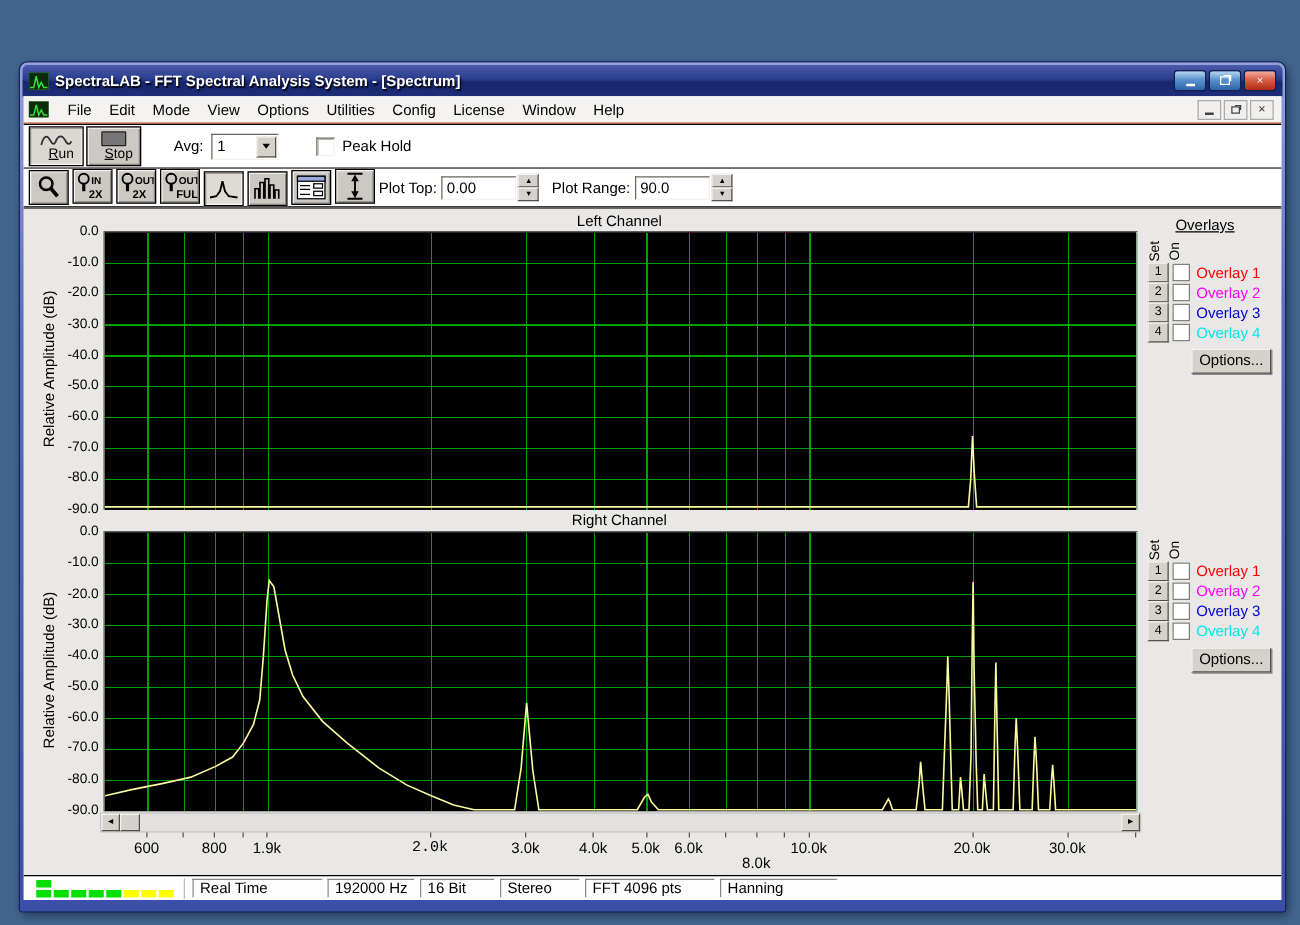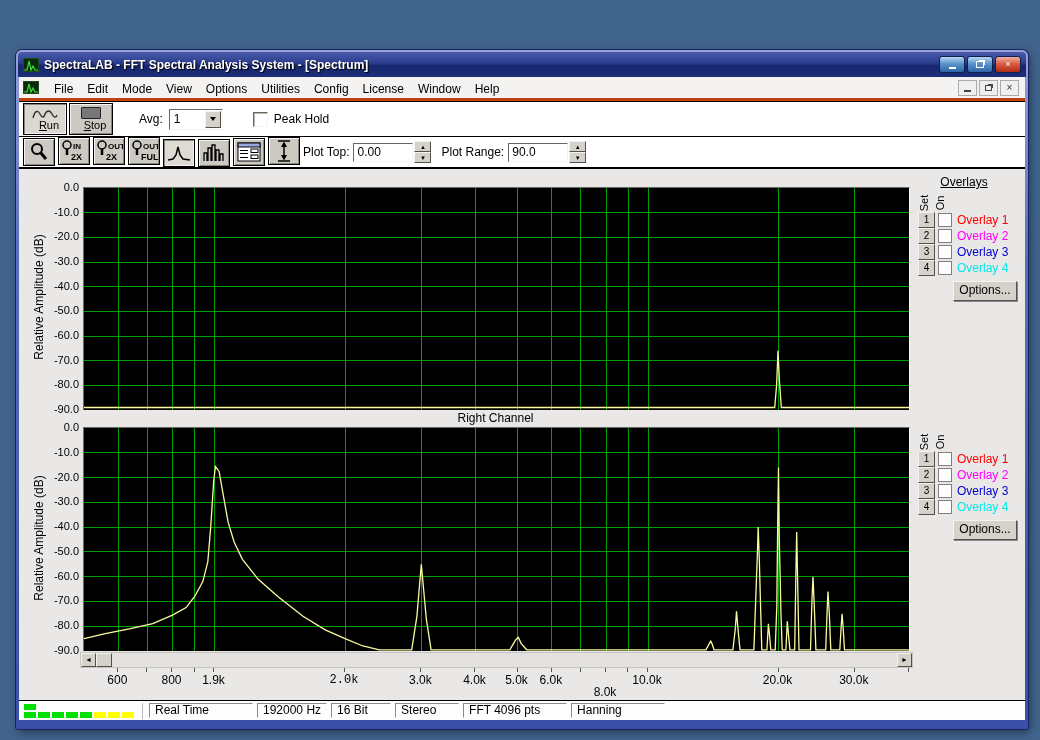--- a/index.html
+++ b/index.html
@@ -15,21 +15,21 @@
   .app-icon{width:16px;height:14px;margin-right:5px;display:inline-flex;}
   .title-text{color:#fff;font-size:12px;font-weight:bold;text-shadow:1px 1px 1px #000;flex:1;white-space:nowrap;}
   .cap-btns{display:flex;gap:2px;}
   .cap-btn{width:24px;height:15px;border-radius:3px;border:1px solid #10204f;display:flex;align-items:center;justify-content:center;
            color:#fff;font-size:9px;line-height:9px;cursor:default;}
   .cap-btn.b{background:linear-gradient(#b7d9f2,#5a92cc 45%,#2f64a8);}
   .cap-btn.r{background:linear-gradient(#f2b0a2,#d95f45 45%,#b02a17);}
   .glyph-min{display:block;width:7px;height:2px;background:#fff;margin-top:6px;}
   .glyph-rest{display:block;width:6px;height:5px;border:1px solid #fff;box-shadow:2px -2px 0 -1px #fff;}
   
-  .menubar{height:21px;flex:0 0 21px;background:#f4f3f1;display:flex;align-items:center;padding:0 4px;border-bottom:3px solid #c2410c;}
+  .menubar{height:21px;flex:0 0 21px;background:#f4f3f1;display:flex;align-items:center;padding:0 4px;border-bottom:1px solid #c2410c;}
   .menu-icon{width:16px;height:13px;margin-right:8px;display:inline-flex;}
   .menu-item{font-size:12px;color:#000;padding:2px 7px;cursor:default;}
   .mdi-btns{margin-left:auto;display:flex;gap:2px;padding-right:2px;}
   .mdi-btn{width:17px;height:14px;background:#f0efed;border:1px solid #aaa;display:flex;align-items:center;justify-content:center;
            font-size:10px;line-height:10px;color:#333;}
   .glyph-min2{display:block;width:7px;height:2px;background:#444;margin-top:7px;}
   .glyph-rest2{display:block;width:5px;height:4px;border:1px solid #444;box-shadow:2px -2px 0 -1px #444;}
   
   .toolbars{border:1px solid #000;border-left:none;border-right:none;background:#fff;}
   .toolbar1{height:34px;display:flex;align-items:center;padding:0 4px;border-bottom:1px solid #000;background:#fff;}
@@ -68,21 +68,21 @@
   .ov-label{font-size:12px;margin-left:5px;white-space:nowrap;}
   .options-btn{position:absolute;left:2px;width:62px;height:18px;background:#d5d2cb;border:1px solid;border-color:#f4f3ef #55504a #55504a #f4f3ef;box-shadow:1px 1px 0 #888;font-size:12px;text-align:center;line-height:17px;color:#000;margin-left:35px;}
   .scrollbar{position:absolute;left:61px;width:831px;height:14px;background:#e2e1df;display:flex;border:1px solid #c5c4c1;}
   .sb-arrow{width:13px;height:12px;background:#d5d2cb;border:1px solid;border-color:#f4f3ef #55504a #55504a #f4f3ef;font-size:7px;line-height:12px;text-align:center;color:#000;}
   .sb-thumb{width:14px;height:12px;background:#d5d2cb;border:1px solid;border-color:#f4f3ef #55504a #55504a #f4f3ef;}
   .sb-track{flex:1;}
   .xtickmark{position:absolute;width:1px;height:4px;background:#555;}
   .xtick{position:absolute;font-size:12px;color:#000;transform:translateX(-50%);white-space:nowrap;}
   .freq-label{position:absolute;font-size:12px;color:#000;width:825px;left:64px;text-align:center;}
   
-  .statusbar{height:19px;flex:0 0 19px;background:#fdfdfd;border-top:1px solid #000;display:flex;align-items:center;padding:0 3px;}
+  .statusbar{height:19px;flex:0 0 19px;background:#fdfdfd;border-top:1px solid #000;display:flex;align-items:center;padding:0 8px;}
   .meter{width:118px;height:16px;display:flex;flex-direction:column;justify-content:center;gap:2px;border-right:1px solid #bbb;padding-left:2px;}
   .meter-row{display:flex;gap:2px;height:6px;}
   .meter-seg{width:12px;height:6px;}
   .sb-panels{display:flex;gap:4px;margin-left:6px;height:15px;}
   .sb-panel{border:1px solid;border-color:#8a8a8a #fff #fff #8a8a8a;font-size:12px;line-height:13px;padding:0 5px;color:#000;white-space:nowrap;}
   .sb-panel:nth-child(1){min-width:92px;}
   .sb-panel:nth-child(2){min-width:56px;}
   .sb-panel:nth-child(3){min-width:48px;}
   .sb-panel:nth-child(4){min-width:52px;}
   .sb-panel:nth-child(5){min-width:92px;}
@@ -219,20 +219,21 @@
           <span class="field-label">Plot Range:</span>
           <input class="num-input" value="90.0" style="">
           <span class="spinner">
             <span class="spin-btn">▲</span>
             <span class="spin-btn">▼</span>
           </span>
         </div>
       </div>
 
       <div class="plot-section" id="plot-section">
+          <div class="chan-title" style="top: 3px;">Left Channel</div>
           <div class="ylab" style="left: -50px; top: 121px; width: 140px; text-align: center;">Relative Amplitude (dB)</div>
           <div class="ytick" style="top: 12px;">0.0</div>
           <div class="ytick" style="top: 36.6667px;">-10.0</div>
           <div class="ytick" style="top: 61.3333px;">-20.0</div>
           <div class="ytick" style="top: 86px;">-30.0</div>
           <div class="ytick" style="top: 110.667px;">-40.0</div>
           <div class="ytick" style="top: 135.333px;">-50.0</div>
           <div class="ytick" style="top: 160px;">-60.0</div>
           <div class="ytick" style="top: 184.667px;">-70.0</div>
           <div class="ytick" style="top: 209.333px;">-80.0</div>

